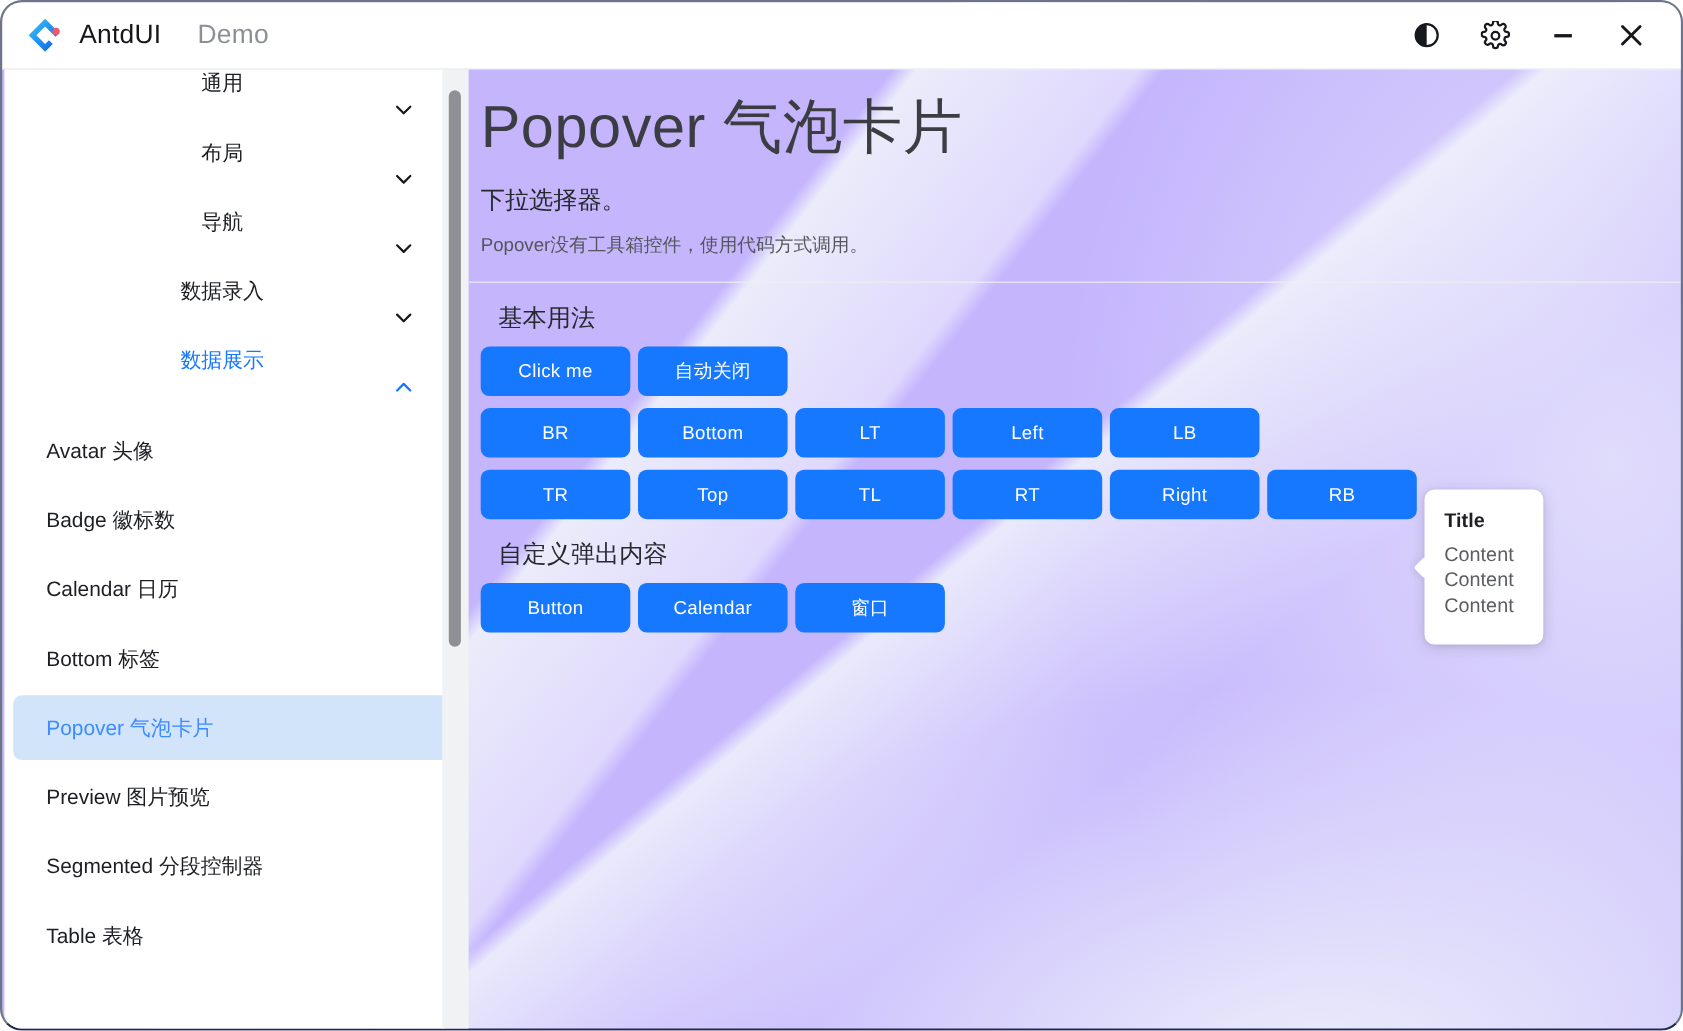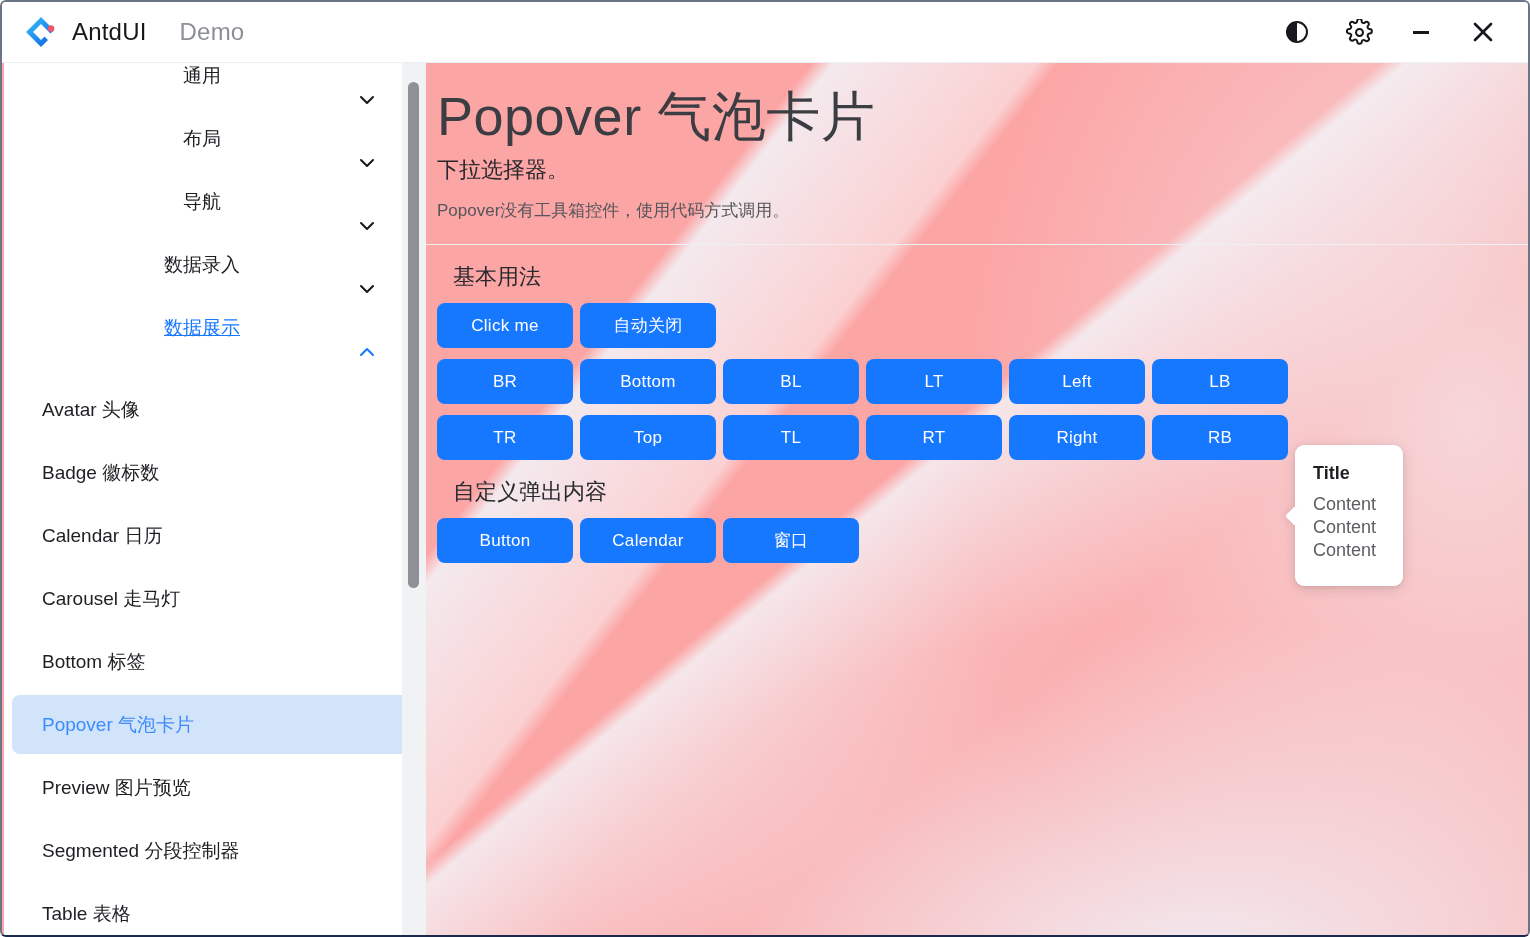--- a/index.html
+++ b/index.html
@@ -11,24 +11,24 @@
     font-family: "Liberation Sans", "DejaVu Sans", sans-serif;
     background: #ffffff;
   }
 
   
   #window {
     position: absolute;
     inset: 0;
     width: 1530px;
     height: 937px;
-    background: #fca5a5;
+    background: #c4b5fd;
     border: 2px solid #6b7585;
     border-bottom-color: #1b2a4a;
-    border-radius: 6px;
+    border-radius: 20px;
     overflow: hidden;
   }
 
   
   #window::before {
     content: "";
     position: absolute;
     inset: 0;
     pointer-events: none;
     background:
@@ -105,21 +105,21 @@
     align-items: center;
     padding: 0 26px 0 22px;
     cursor: pointer;
     user-select: none;
     flex-direction: column;
   }
   .nav-group .label {
     font-size: 19px;
     color: #1d1f23;
   }
-  .nav-group.active .label { color: #1677ff; text-decoration: underline; }
+  .nav-group.active .label { color: #1677ff; }
   .nav-group .chev { margin-left: auto; display: flex; }
 
   .nav-item {
     height: 63px;
     display: flex;
     align-items: center;
     padding-left: 38px;
     cursor: pointer;
     user-select: none;
     font-size: 19px;
@@ -170,21 +170,21 @@
   }
   #page-title {
     margin: 22px 0 0 11px;
     font-size: 54px;
     font-weight: 400;
     color: #3b3d42;
     line-height: 1.15;
     letter-spacing: .5px;
   }
   #page-subtitle {
-    margin: 8px 0 0 11px;
+    margin: 20px 0 0 11px;
     font-size: 22px;
     color: #27292e;
   }
   #page-desc {
     margin: 14px 0 0 11px;
     font-size: 17px;
     color: #54565b;
   }
   .divider {
     margin-top: 22px;
@@ -359,23 +359,20 @@
     <div class="nav-item">
       <span>Avatar 头像</span>
     </div>
     <div class="nav-item">
       <span>Badge 徽标数</span>
     </div>
     <div class="nav-item">
       <span>Calendar 日历</span>
     </div>
     <div class="nav-item">
-      <span>Carousel 走马灯</span>
-    </div>
-    <div class="nav-item">
       <span>Bottom 标签</span>
     </div>
     <div class="nav-item selected">
       <span>Popover 气泡卡片</span>
     </div>
     <div class="nav-item">
       <span>Preview 图片预览</span>
     </div>
     <div class="nav-item">
       <span>Segmented 分段控制器</span>
@@ -398,21 +395,20 @@
 
     <h2 class="section-title">基本用法</h2>
     <div class="btn-row">
       <button class="btn">Click me</button>
       <button class="btn">自动关闭</button>
     </div>
 
     <div class="btn-row">
       <button class="btn">BR</button>
       <button class="btn">Bottom</button>
-      <button class="btn">BL</button>
       <button class="btn">LT</button>
       <button class="btn">Left</button>
       <button class="btn">LB</button>
     </div>
     <div class="btn-row">
       <button class="btn">TR</button>
       <button class="btn">Top</button>
       <button class="btn">TL</button>
       <button class="btn">RT</button>
       <button class="btn">Right</button>

